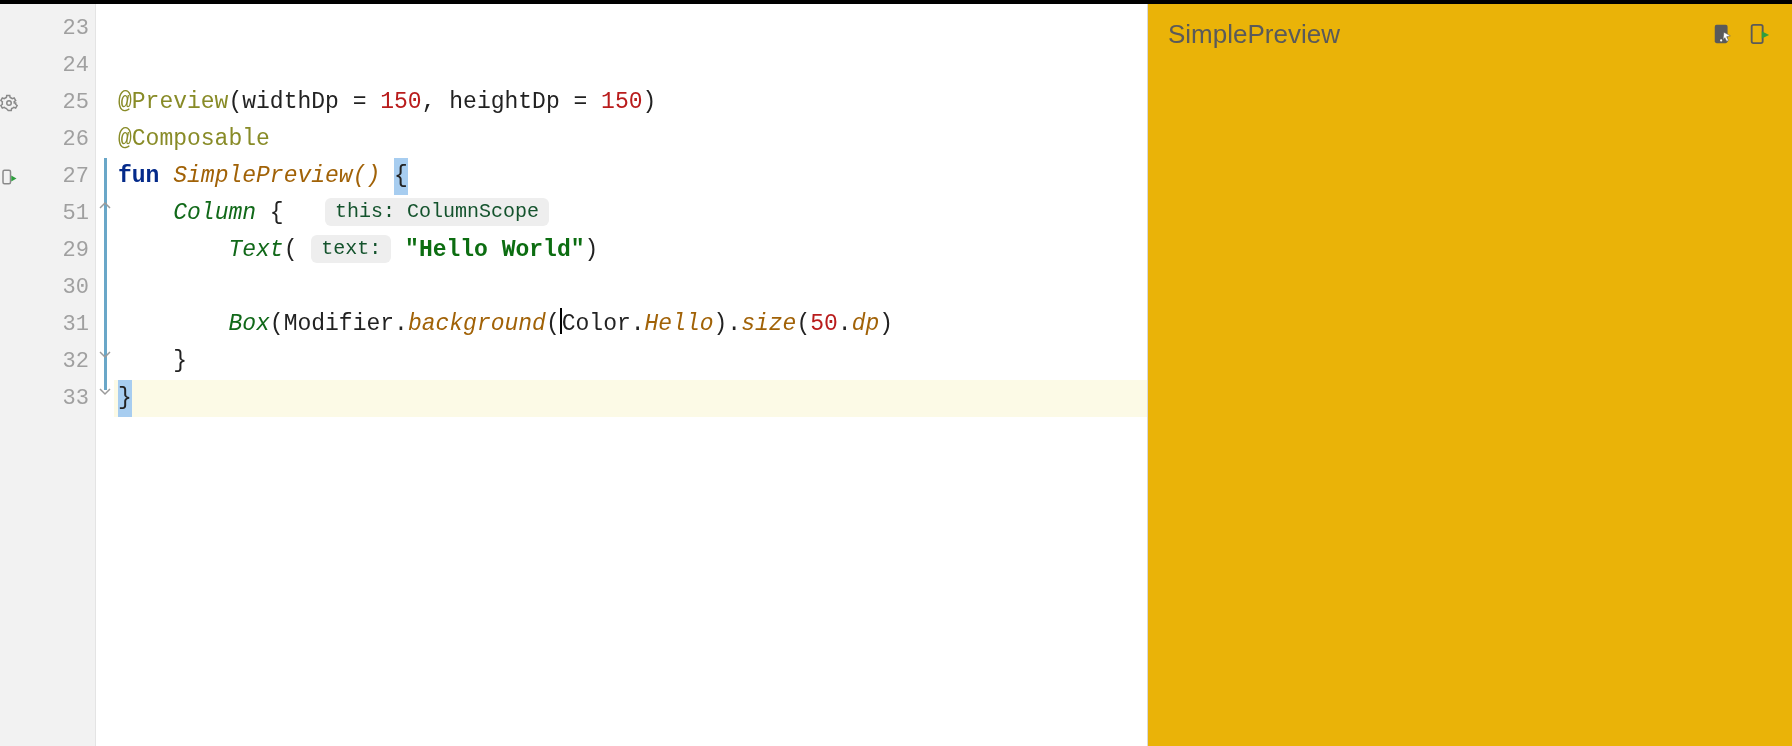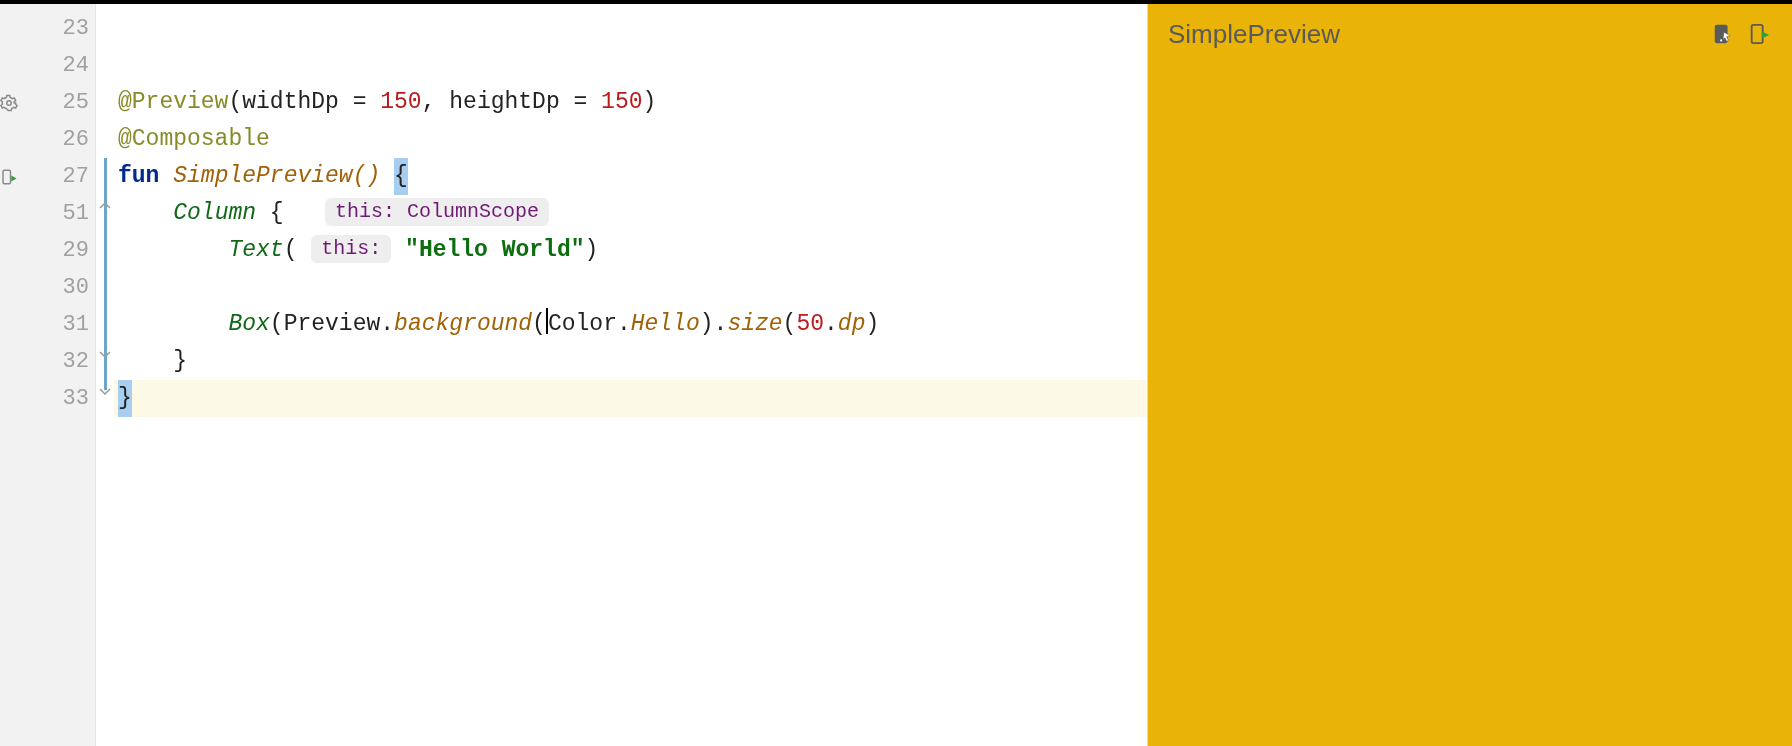--- a/index.html
+++ b/index.html
@@ -70,21 +70,21 @@
   .ann { color: #888b27; }
   .fn  { color: #a16207; font-style: italic; }
   .call{ color: #116919; font-style: italic; }
   .num { color: #b91c1c; }
   .str { color: #0c6d11; font-weight: 600; }
   .ref { color: #a16207; font-style: italic; }
   .hint {
     display:inline-flex;
     align-items:center;
     background:#eeeeee;
-    color:#701a75;
+    color:#14532d;
     border-radius:6px;
     padding:0 10px;
     font-size:20px;
     font-style:normal;
     height:28px;
     vertical-align:2px;
   }
   .cursor-caret {
     display:inline-block;
     width:2px;
@@ -216,23 +216,23 @@
     </div>
   </div>
 
   <div class="code">
     <div class="code-row"></div>
     <div class="code-row"></div>
     <div class="code-row"><span class="ann">@Preview</span><span>(widthDp = </span><span class="num">150</span><span>, heightDp = </span><span class="num">150</span><span>)</span></div>
     <div class="code-row"><span class="ann">@Composable</span></div>
     <div class="code-row"><span class="kw">fun</span><span class="fn"> SimplePreview() </span><span class="caret-hl">{</span></div>
     <div class="code-row">    <span class="call">Column</span><span> {   </span><span class="hint">this: ColumnScope</span></div>
-    <div class="code-row">        <span class="call">Text</span><span>( </span><span class="hint">this:</span><span> </span><span class="str">"Hello World"</span><span>)</span></div>
+    <div class="code-row">        <span class="call">Text</span><span>( </span><span class="hint">text:</span><span> </span><span class="str">"Hello World"</span><span>)</span></div>
     <div class="code-row"></div>
-    <div class="code-row">        <span class="call">Box</span><span>(Preview.</span><span class="ref">background</span><span>(</span><span class="cursor-caret"></span><span>Color.</span><span class="ref">Hello</span><span>).</span><span class="ref">size</span><span>(</span><span class="num">50</span><span>.</span><span class="ref">dp</span><span>)</span></div>
+    <div class="code-row">        <span class="call">Box</span><span>(Modifier.</span><span class="ref">background</span><span>(</span><span class="cursor-caret"></span><span>Color.</span><span class="ref">Hello</span><span>).</span><span class="ref">size</span><span>(</span><span class="num">50</span><span>.</span><span class="ref">dp</span><span>)</span></div>
     <div class="code-row">    <span>}</span></div>
     <div class="code-row hl-row"><span class="caret-hl">}</span></div>
   </div>
 </div>
 
 <div class="preview">
   <div class="preview-header">
     <span class="preview-title">SimplePreview</span>
     <span class="preview-btn">
       <svg viewBox="0 0 24 24">

